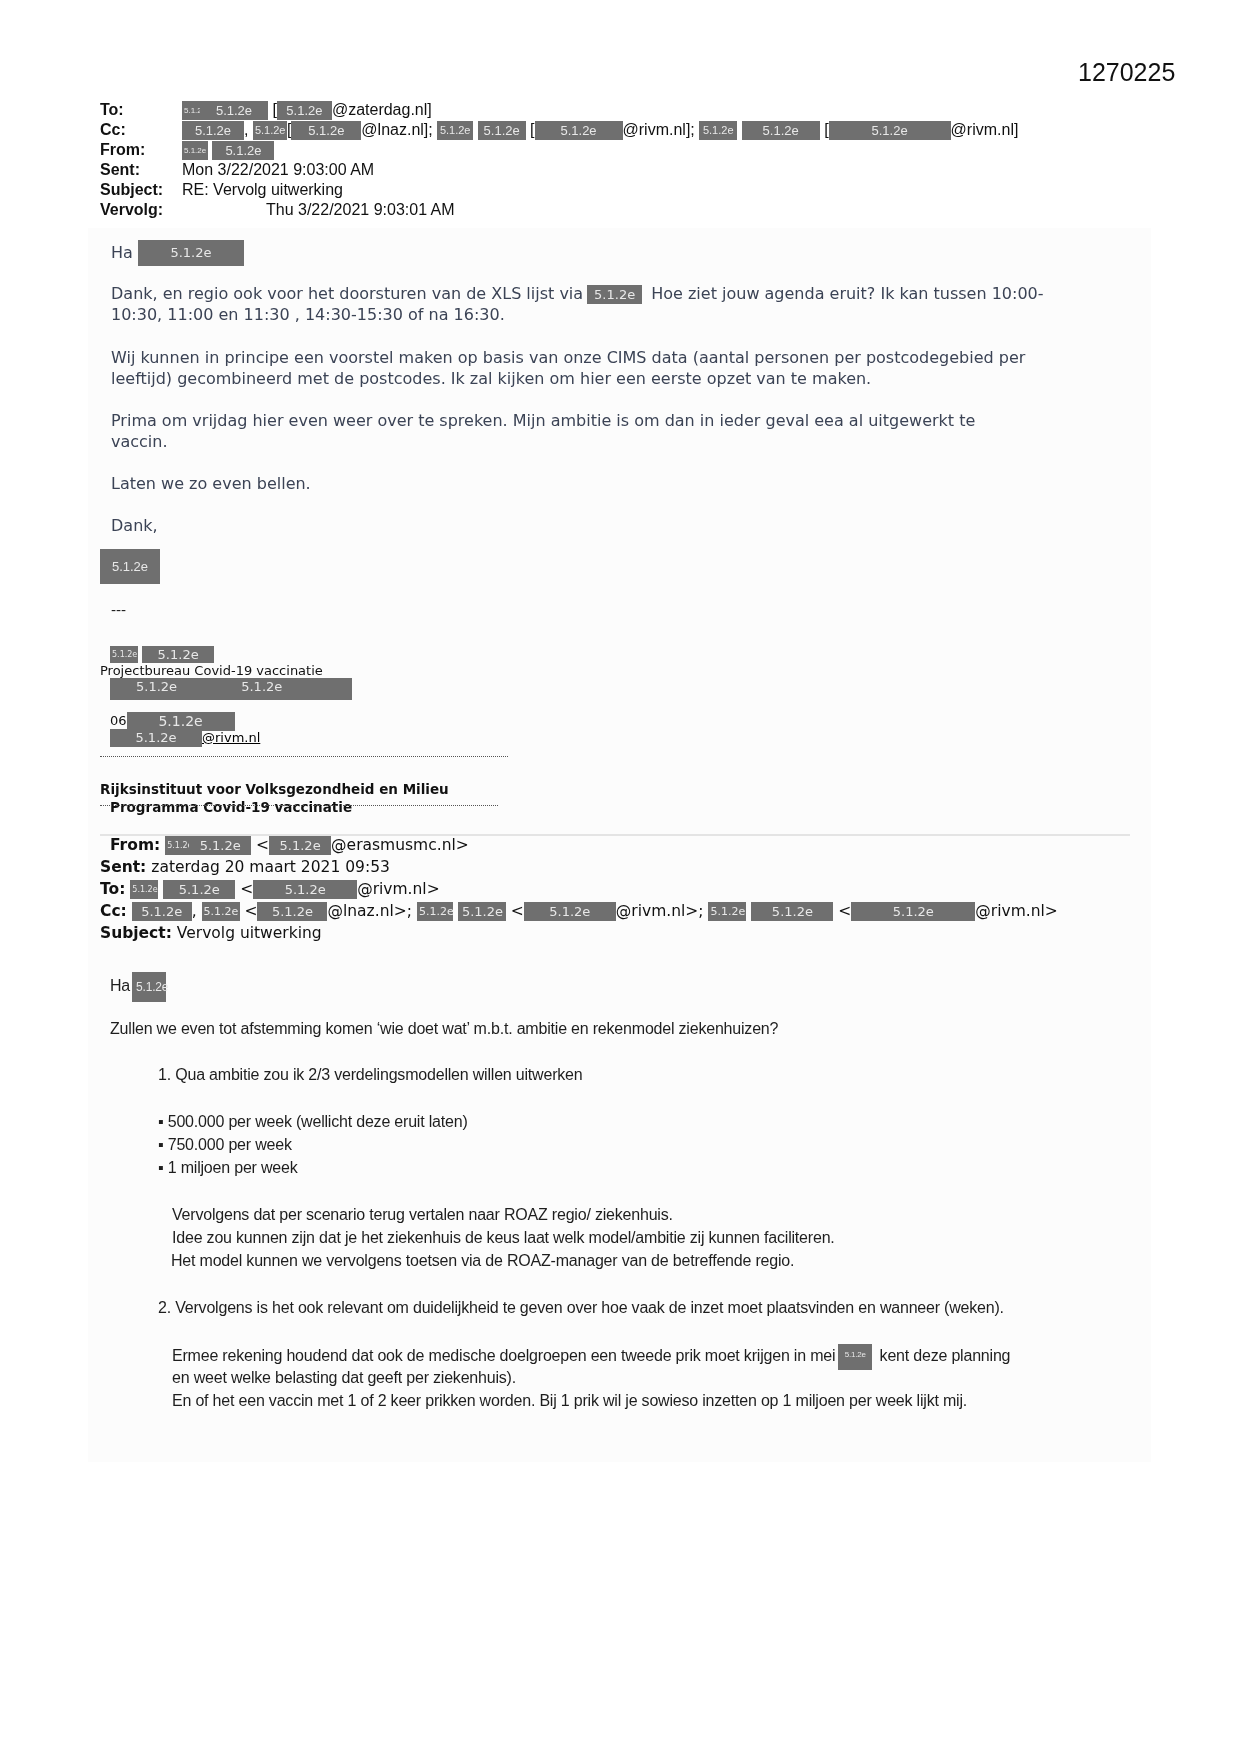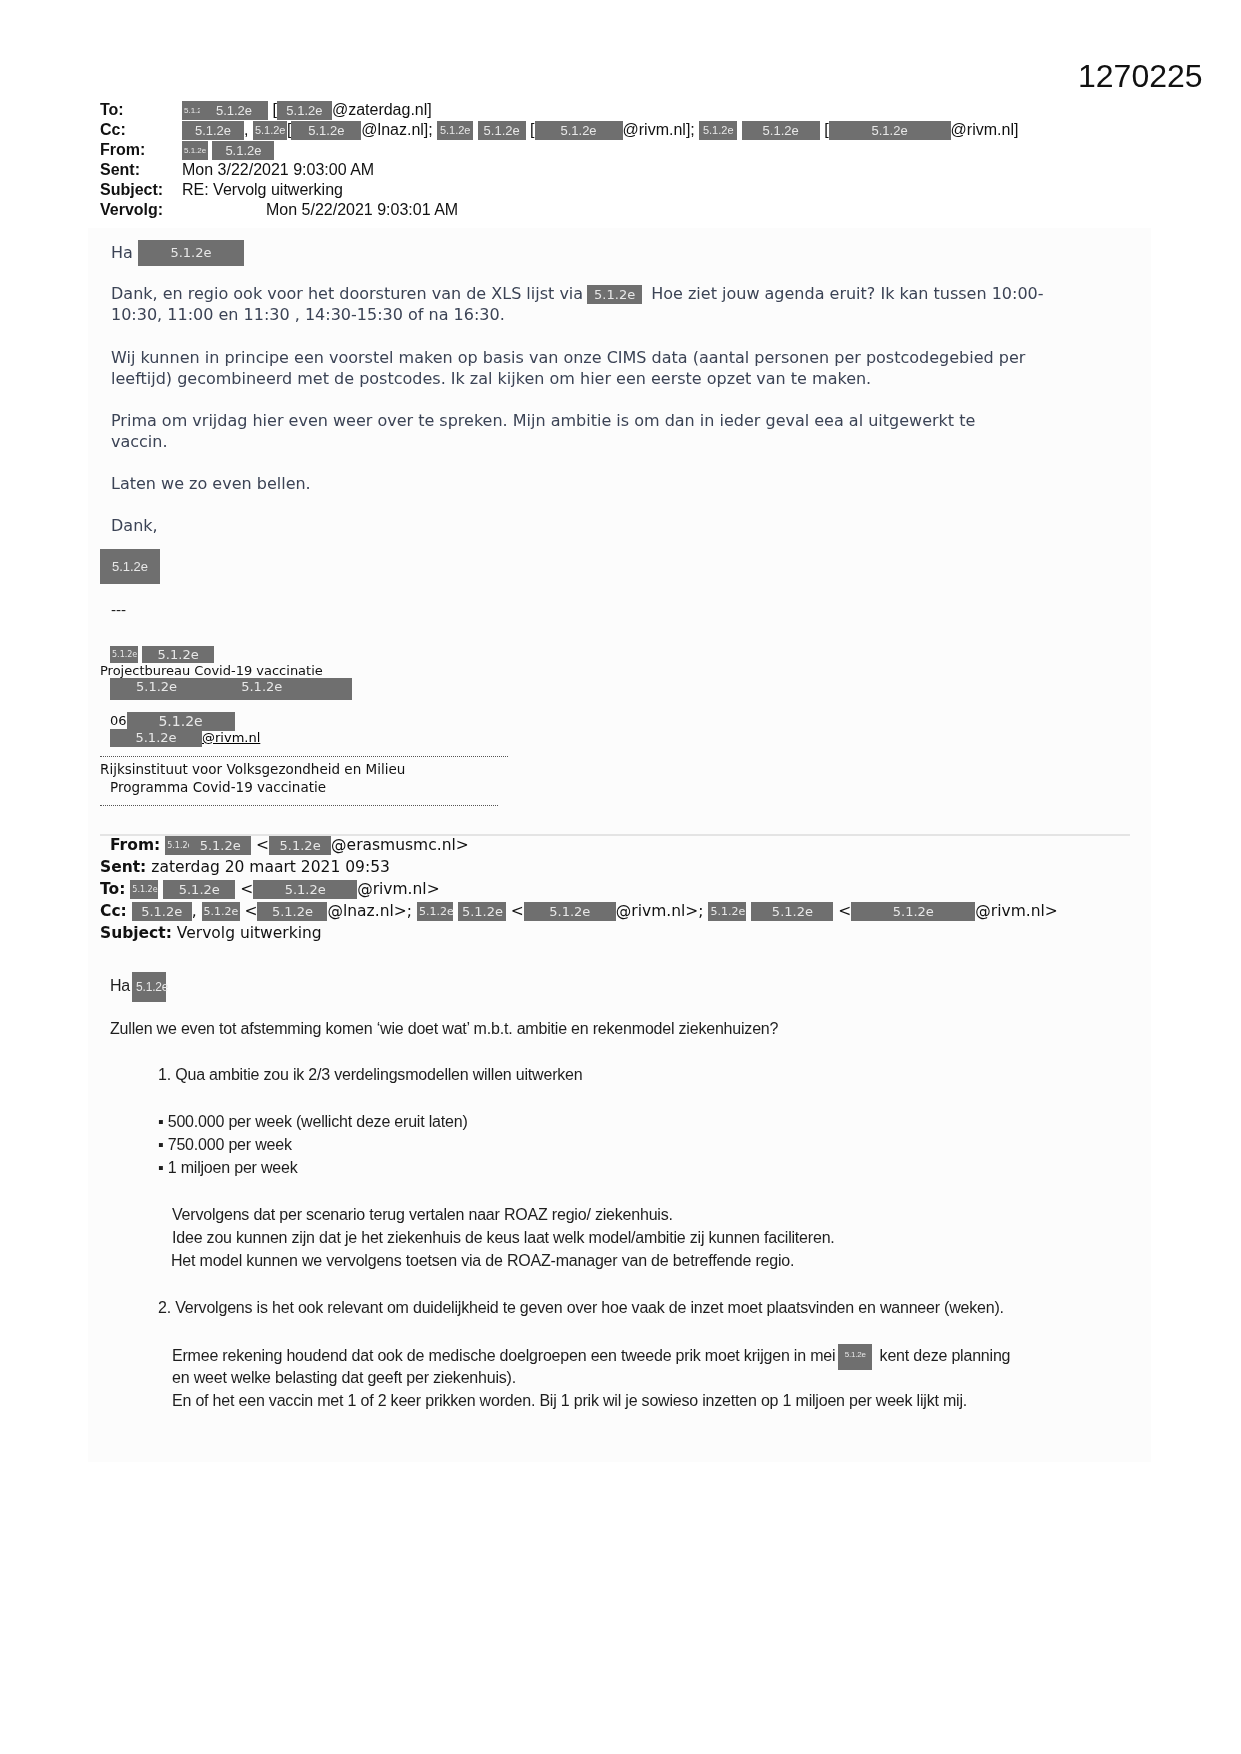--- a/index.html
+++ b/index.html
@@ -1,31 +1,31 @@
 <!DOCTYPE html>
 <html><head>
 <meta charset="utf-8">
 <style>
   html, body { margin:0; padding:0; }
   body { width:1241px; height:1754px; background:#ffffff; position:relative; overflow:hidden; font-family:"Liberation Sans", sans-serif; color:#111; }
-  .docnum { position:absolute; left:1078px; top:58px; font-size:32px; color:#111; }
+  .docnum { position:absolute; left:1078px; top:58px; font-size:25px; color:#111; }
   .hdr { position:absolute; left:100px; top:100px; font-size:16px; line-height:20px; }
   .hdr .row { position:relative; height:20px; white-space:nowrap; }
   .hdr .lbl { position:absolute; left:0; font-weight:bold; }
   .hdr .val { position:absolute; left:82px; }
   .hdr .val.recv { left:166px; }
   .red { display:inline-block; background:#6f6f6f; color:#e8e8e8; font-size:13px; line-height:19px; height:19px; text-align:center; vertical-align:middle; padding:0 4px; box-sizing:border-box; }
   .red.sm { font-size:8px; padding:0 2px; }
   .red.tall { height:26px; line-height:26px; }
   .bodybox { position:absolute; left:88px; top:228px; width:1063px; height:1234px; background:#fcfcfc; }
   .p1 { position:absolute; left:111px; font-family:"DejaVu Sans", sans-serif; font-size:16px; color:#3b4355; line-height:21px; white-space:nowrap; }
   .sig { position:absolute; font-family:"DejaVu Sans", sans-serif; font-size:13px; color:#111; white-space:nowrap; }
   .link { color:#000000; text-decoration:underline; }
   .dots { position:absolute; border-top:1px dotted #555; height:0; }
-  .bold { font-weight:normal; }
+  .bold { font-weight:bold;margin-top:20px; }
   .sep { position:absolute; left:100px; top:834px; width:1030px; border-top:2px solid #e4e4e4; }
   .mh { position:absolute; left:100px; font-family:"DejaVu Sans", sans-serif; font-size:15.5px; color:#111; white-space:nowrap; line-height:22px; }
   .mh b { font-weight:bold; }
   .p2 { position:absolute; font-family:"Liberation Sans", sans-serif; font-size:16px; color:#1e1e1e; white-space:nowrap; line-height:22px; letter-spacing:-0.2px; }
 </style>
 </head>
 <body>
 
 <div class="docnum">1270225</div>
 
@@ -45,21 +45,21 @@
   <div class="row">
     <span class="lbl">Sent:</span>
     <span class="val">Mon 3/22/2021 9:03:00 AM</span>
   </div>
   <div class="row">
     <span class="lbl">Subject:</span>
     <span class="val">RE: Vervolg uitwerking</span>
   </div>
   <div class="row">
     <span class="lbl">Vervolg:</span>
-    <span class="val recv">Mon 5/22/2021 9:03:01 AM</span>
+    <span class="val recv">Thu 3/22/2021 9:03:01 AM</span>
   </div>
 </div>
 
 <div class="bodybox"></div>
 
 <div class="p1" style="top:240px"><span>Ha</span> <span class="red tall" style="width:106px">5.1.2e</span></div>
 <div class="p1" style="top:283px"><span>Dank, en regio ook voor het doorsturen van de XLS lijst via</span><span class="red" style="width:55px;margin:0 4px">5.1.2e</span> <span>Hoe ziet jouw agenda eruit? Ik kan tussen 10:00-</span></div>
 <div class="p1" style="top:304px">10:30, 11:00 en 11:30 , 14:30-15:30 of na 16:30.</div>
 <div class="p1" style="top:347px">Wij kunnen in principe een voorstel maken op basis van onze CIMS data (aantal personen per postcodegebied per</div>
 <div class="p1" style="top:368px">leeftijd) gecombineerd met de postcodes. Ik zal kijken om hier een eerste opzet van te maken.</div>

